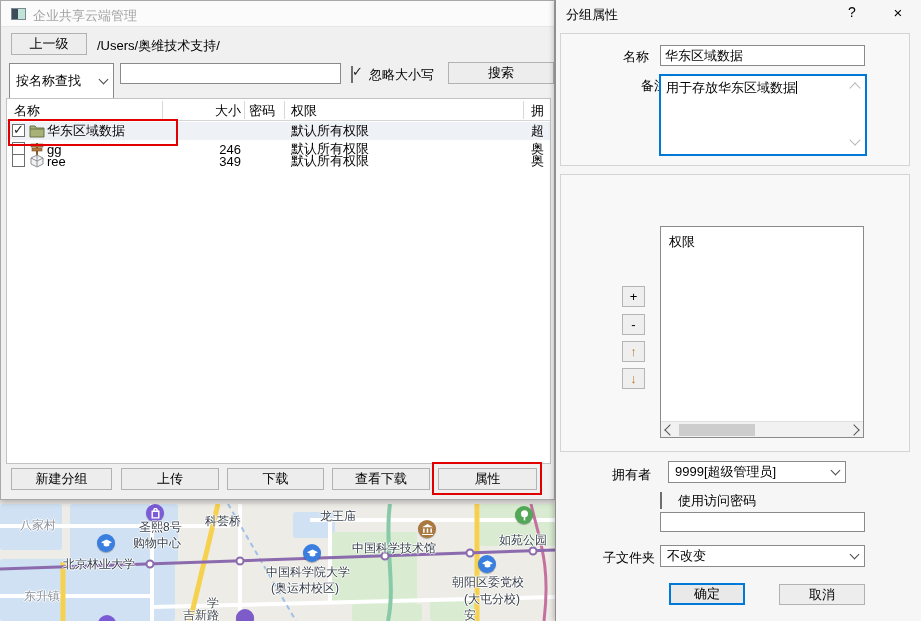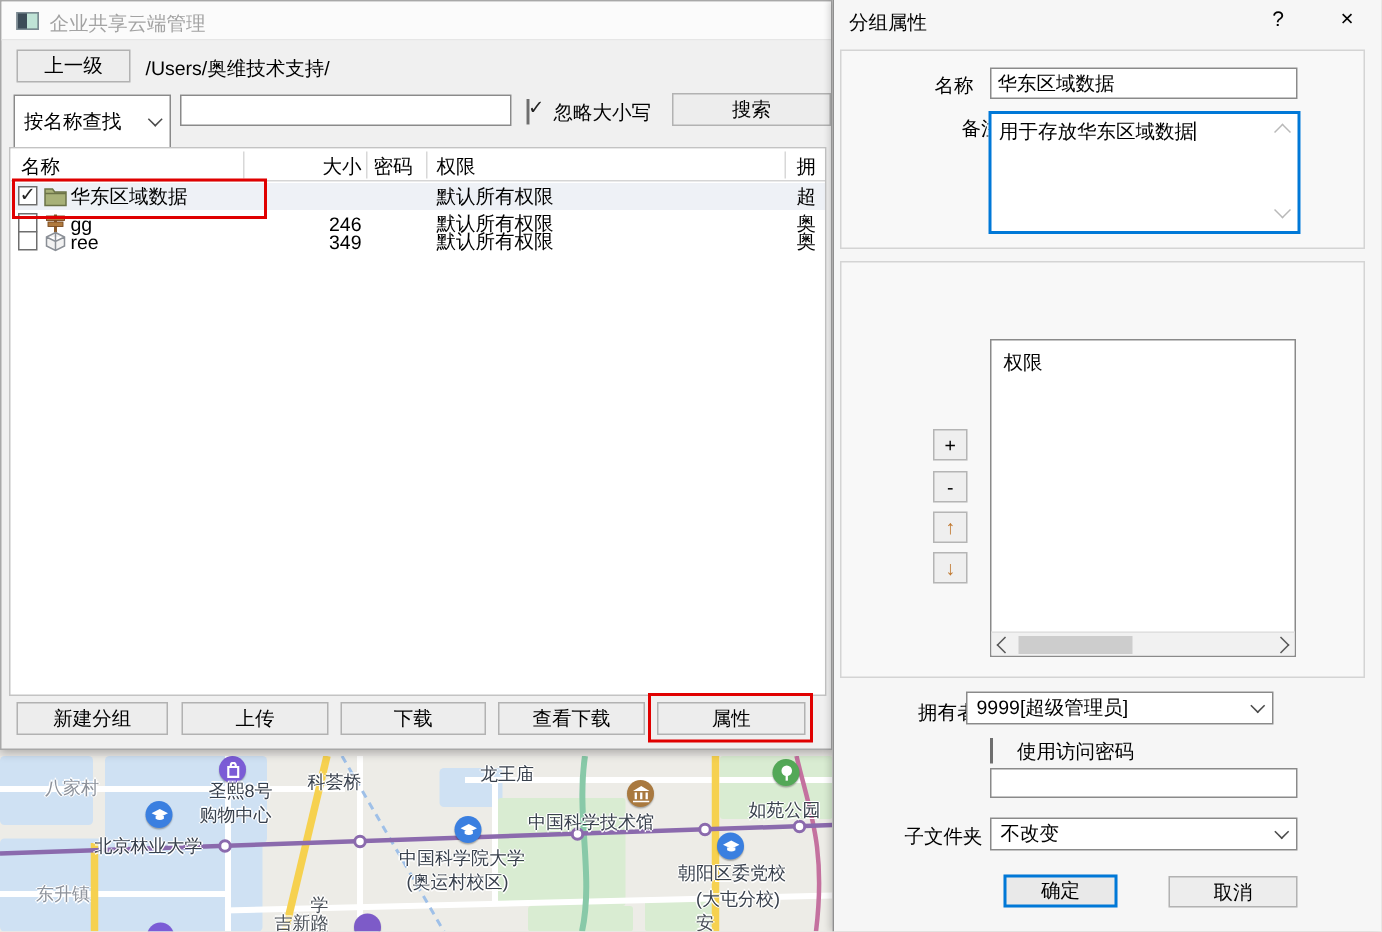--- a/index.html
+++ b/index.html
@@ -146,21 +146,21 @@
   </div>
   <div class="pin" style="left:515px;top:2px;background:#53a857;">
     <svg viewBox="0 0 10 10">
         <circle cx="5" cy="3.5" r="3.2" fill="#fff"></circle>
         <rect x="4.3" y="5.5" width="1.4" height="4" fill="#fff"></rect>
       </svg>
   </div>
   <div class="pin" style="left:236px;top:105px;background:#7d5bc8;"></div>
   <div class="pin" style="left:98px;top:111px;background:#7b5cd6;"></div>
 
-  <span class="map-label minor" style="left:30px;top:13px;">八家村</span>
+  <span class="map-label minor" style="left:20px;top:13px;">八家村</span>
   <span class="map-label" style="left:139px;top:15px;">圣熙8号</span>
   <span class="map-label" style="left:133px;top:31px;">购物中心</span>
   <span class="map-label" style="left:205px;top:9px;">科荟桥</span>
   <span class="map-label" style="left:320px;top:4px;">龙王庙</span>
   <span class="map-label" style="left:352px;top:36px;">中国科学技术馆</span>
   <span class="map-label" style="left:499px;top:28px;">如苑公园</span>
   <span class="map-label" style="left:63px;top:52px;">北京林业大学</span>
   <span class="map-label" style="left:266px;top:60px;">中国科学院大学</span>
   <span class="map-label" style="left:271px;top:76px;">(奥运村校区)</span>
   <span class="map-label" style="left:452px;top:70px;">朝阳区委党校</span>
@@ -284,21 +284,21 @@
     </div>
   </div>
 
   <div class="sidebtn" style="top:286px;">+</div>
   <div class="sidebtn" style="top:314px;">-</div>
   <div class="sidebtn arrow-colored" style="top:341px;">↑</div>
   <div class="sidebtn arrow-colored" style="top:368px;">↓</div>
 
   
   <span class="lbl" style="left:56px;top:466px;">拥有者</span>
-  <div class="abs combo" style="left:88px;top:461px;width:205px;height:22px;">
+  <div class="abs combo" style="left:112px;top:461px;width:178px;height:22px;">
     <span>9999[超级管理员]</span>
     <span class="chev"></span>
   </div>
 
   <span class="abs cbx" style="left:104px;top:493px;"></span>
   <span class="lbl" style="left:122px;top:492px;">使用访问密码</span>
   <input class="fld" style="left: 104px; top: 512px; width: 205px; height: 20px;" value="">
 
   <span class="lbl" style="left:47px;top:549px;">子文件夹</span>
   <div class="abs combo" style="left:104px;top:545px;width:205px;height:22px;">

